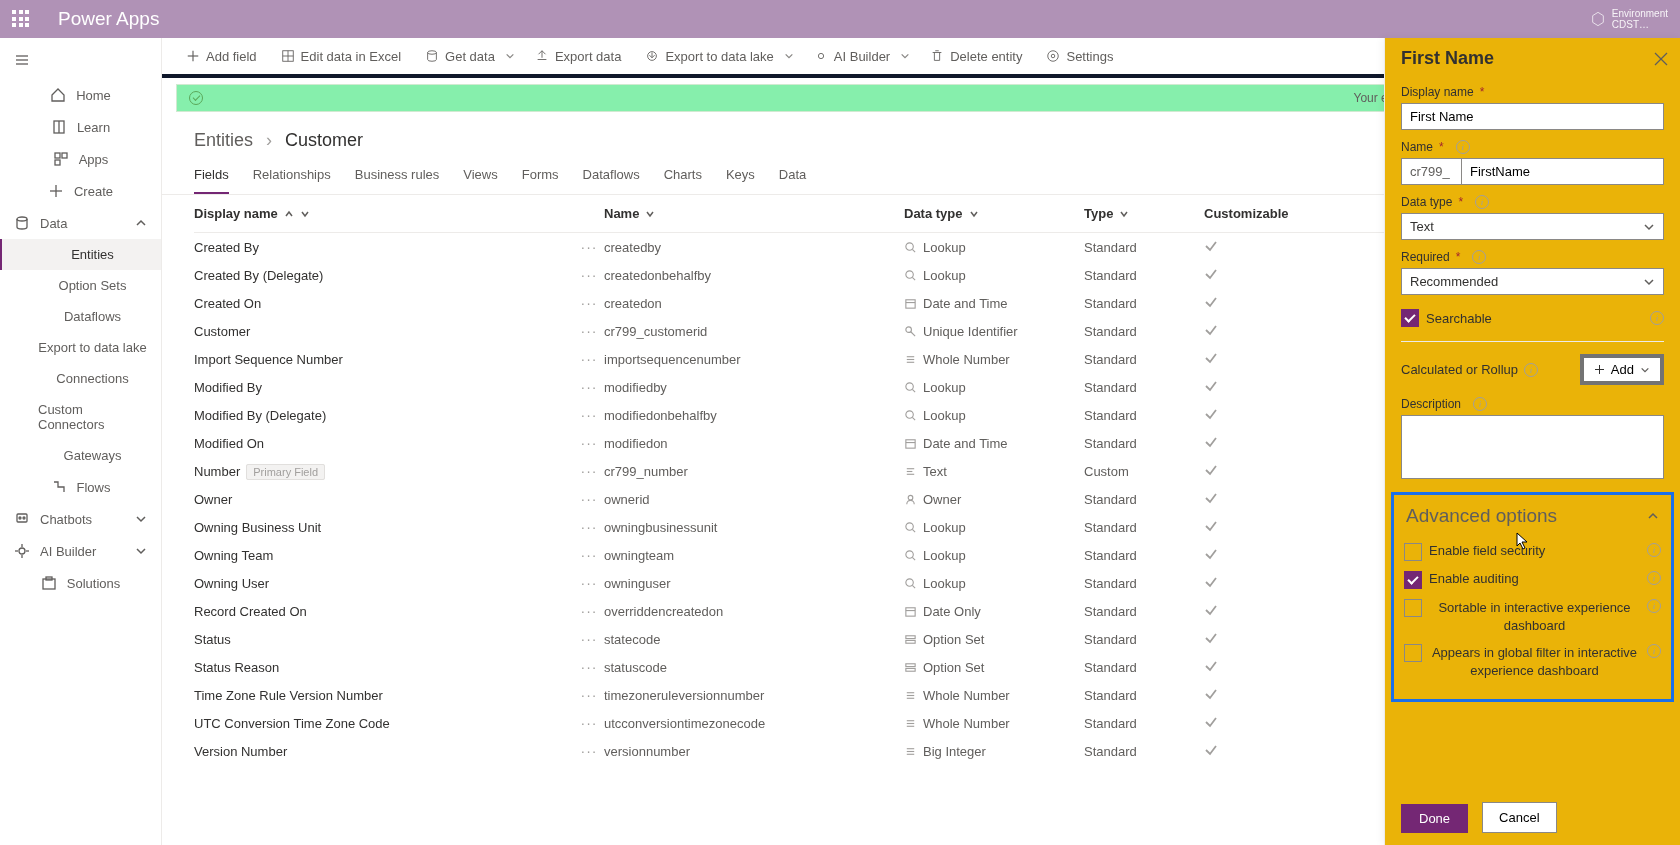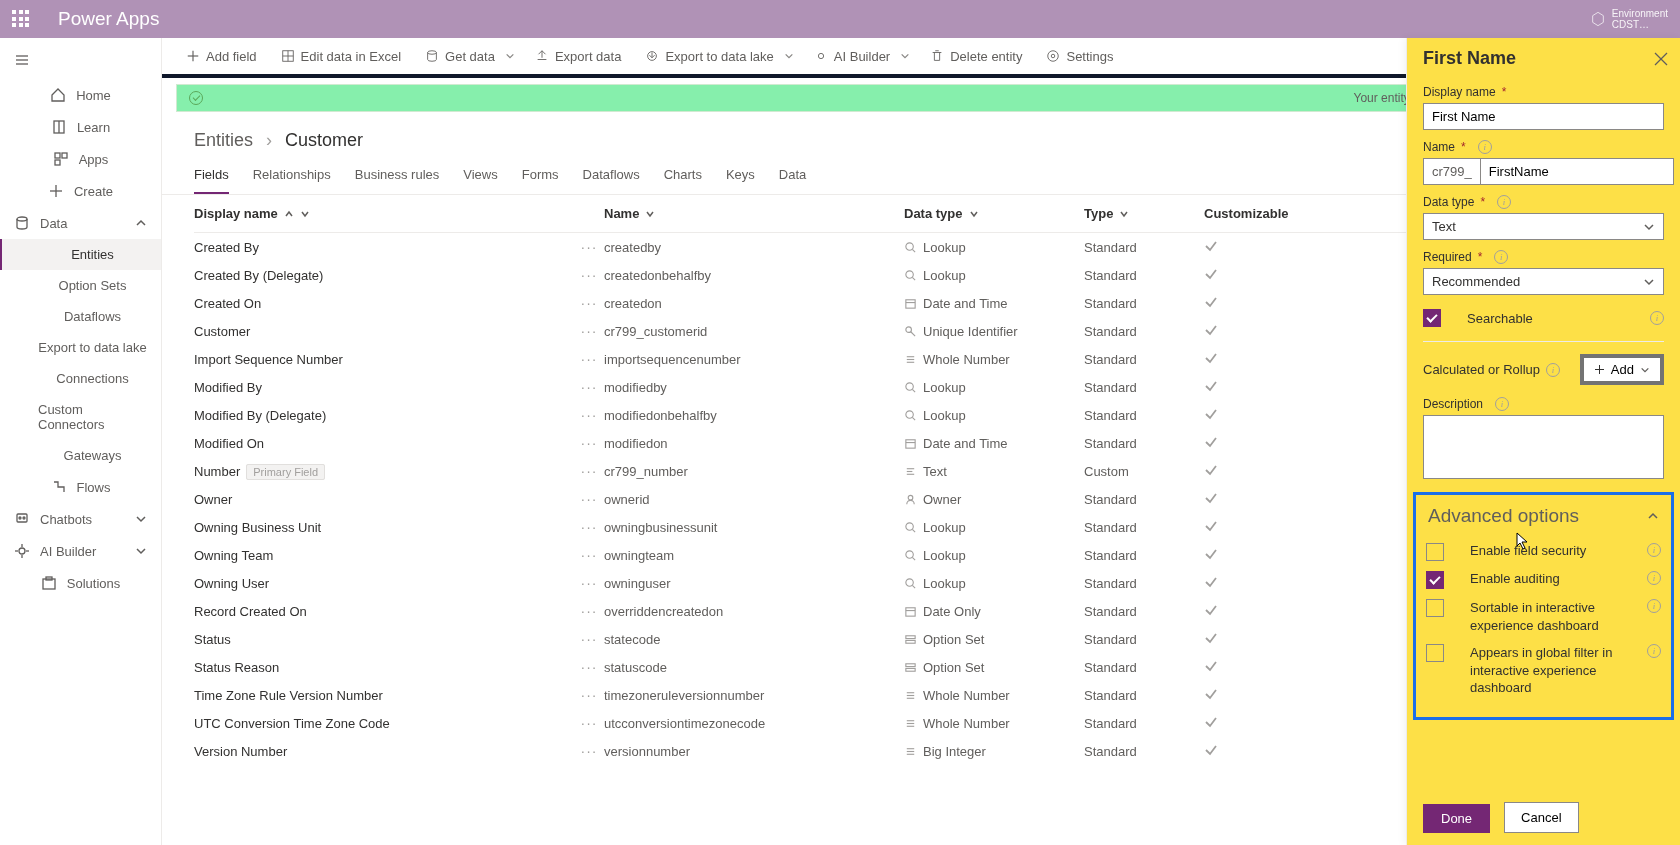--- a/index.html
+++ b/index.html
@@ -39,36 +39,36 @@
 .ghead .hcell { display:flex; align-items:center; gap:6px;}
 .grow { color:#605e5c; border-bottom: 0; }
 .gcell-name { color:#323130; }
 .badge { background:#f3f2f1; border:1px solid #e1dfdd; color:#a19f9d; font-size:11px; padding:1px 6px; border-radius:2px; margin-left:6px;}
 .dots { color:#a19f9d; font-size:14px; letter-spacing:1px; text-align:center;}
 .dt-icon { width:13px; height:13px; fill:none; stroke:#a19f9d; stroke-width:1.2; margin-right:6px; vertical-align:-2px;}
 .check { width:14px; height:14px; stroke:#a19f9d; fill:none; stroke-width:1.8;}
 .sort-icon { width:10px; height:10px; stroke:#605e5c; fill:none; stroke-width:1.5;}
 
 
-.panel { position: absolute; right: 0; top: 0; width: 274px; height: 100%; background: #fde047; border-left: 1px solid #edebe9; display:flex; flex-direction:column; box-shadow:-2px 0 8px rgba(0,0,0,0.05);}
+.panel { position: absolute; right: 0; top: 0; width: 296px; height: 100%; background: #eab308; border-left: 1px solid #edebe9; display:flex; flex-direction:column; box-shadow:-2px 0 8px rgba(0,0,0,0.05);}
 .panel-header { display:flex; justify-content:space-between; align-items:center; padding: 10px 12px 6px 16px; }
 .panel-title { font-size: 18px; font-weight:600; color:#323130;}
 .panel-close { width:14px; height:14px; stroke:#605e5c; stroke-width:1.3; cursor:pointer;}
 .panel-body { padding: 0 16px; flex:1; overflow-y:auto; }
 .panel-body::-webkit-scrollbar { width:10px;} 
 .panel-body::-webkit-scrollbar-thumb { background:#c8c6c4; border-radius:5px;}
 .panel-body::-webkit-scrollbar-track { background:#f3f2f1;}
 .fld-label { font-size: 12px; color:#323130; margin: 10px 0 4px 0; display:flex; align-items:center; gap:6px;}
 .req { color:#a4262c; }
 .fld-input { width:100%; border:1px solid #8a8886; padding:5px 8px; font-size:13px; outline:none;}
 .fld-input.sel { display:flex; justify-content:space-between; align-items:center; background:#fff; color:#323130;}
 .name-row { display:flex; }
 .name-prefix { border:1px solid #8a8886; border-right:none; padding:5px 8px; font-size:13px; color:#605e5c; background:#fff; width:60px;}
 .name-input { flex:1; border:1px solid #8a8886; padding:5px 8px; font-size:13px; outline: none;}
-.chk-row { display:flex; align-items:center; gap:26px; margin:14px 0; }
+.chk-row { display:flex; align-items:center; gap:7px; margin:14px 0;text-align:center; }
 .chk { width:18px; height:18px; border:1px solid #8a8886; display:flex; align-items:center; justify-content:center; flex-shrink:0;}
 .chk.checked { background:#742774; border-color:#742774;}
 .chk.checked::after { content:''; width:8px; height:4px; border-left:2px solid #fff; border-bottom:2px solid #fff; transform:rotate(-45deg); margin-top:-3px;}
 .info-ic { width:14px; height:14px; border:1px solid #a19f9d; border-radius:50%; display:inline-flex; align-items:center; justify-content:center; font-size:9px; color:#a19f9d; margin-left:auto; flex-shrink:0;}
 .info-ic::after{ content:'i'; font-style:italic; font-family:serif;}
 .divider { border-top:1px solid #edebe9; margin:6px 0;}
 .addbtn { border:4px solid #737373; padding:4px 10px; font-size:13px; display:flex; align-items:center; gap:6px; background:#fff; cursor:pointer;}
 .calc-row { display:flex; align-items:center; justify-content:space-between; margin:12px 0;}
 .desc-box { width:100%; height:64px; border:1px solid #8a8886; resize:none; padding:6px; font-size:13px; outline:none;}
 .adv-box { border:3px solid #1a6fe8; padding:10px; margin-top:10px; margin-left:-10px; margin-right:-10px;}

